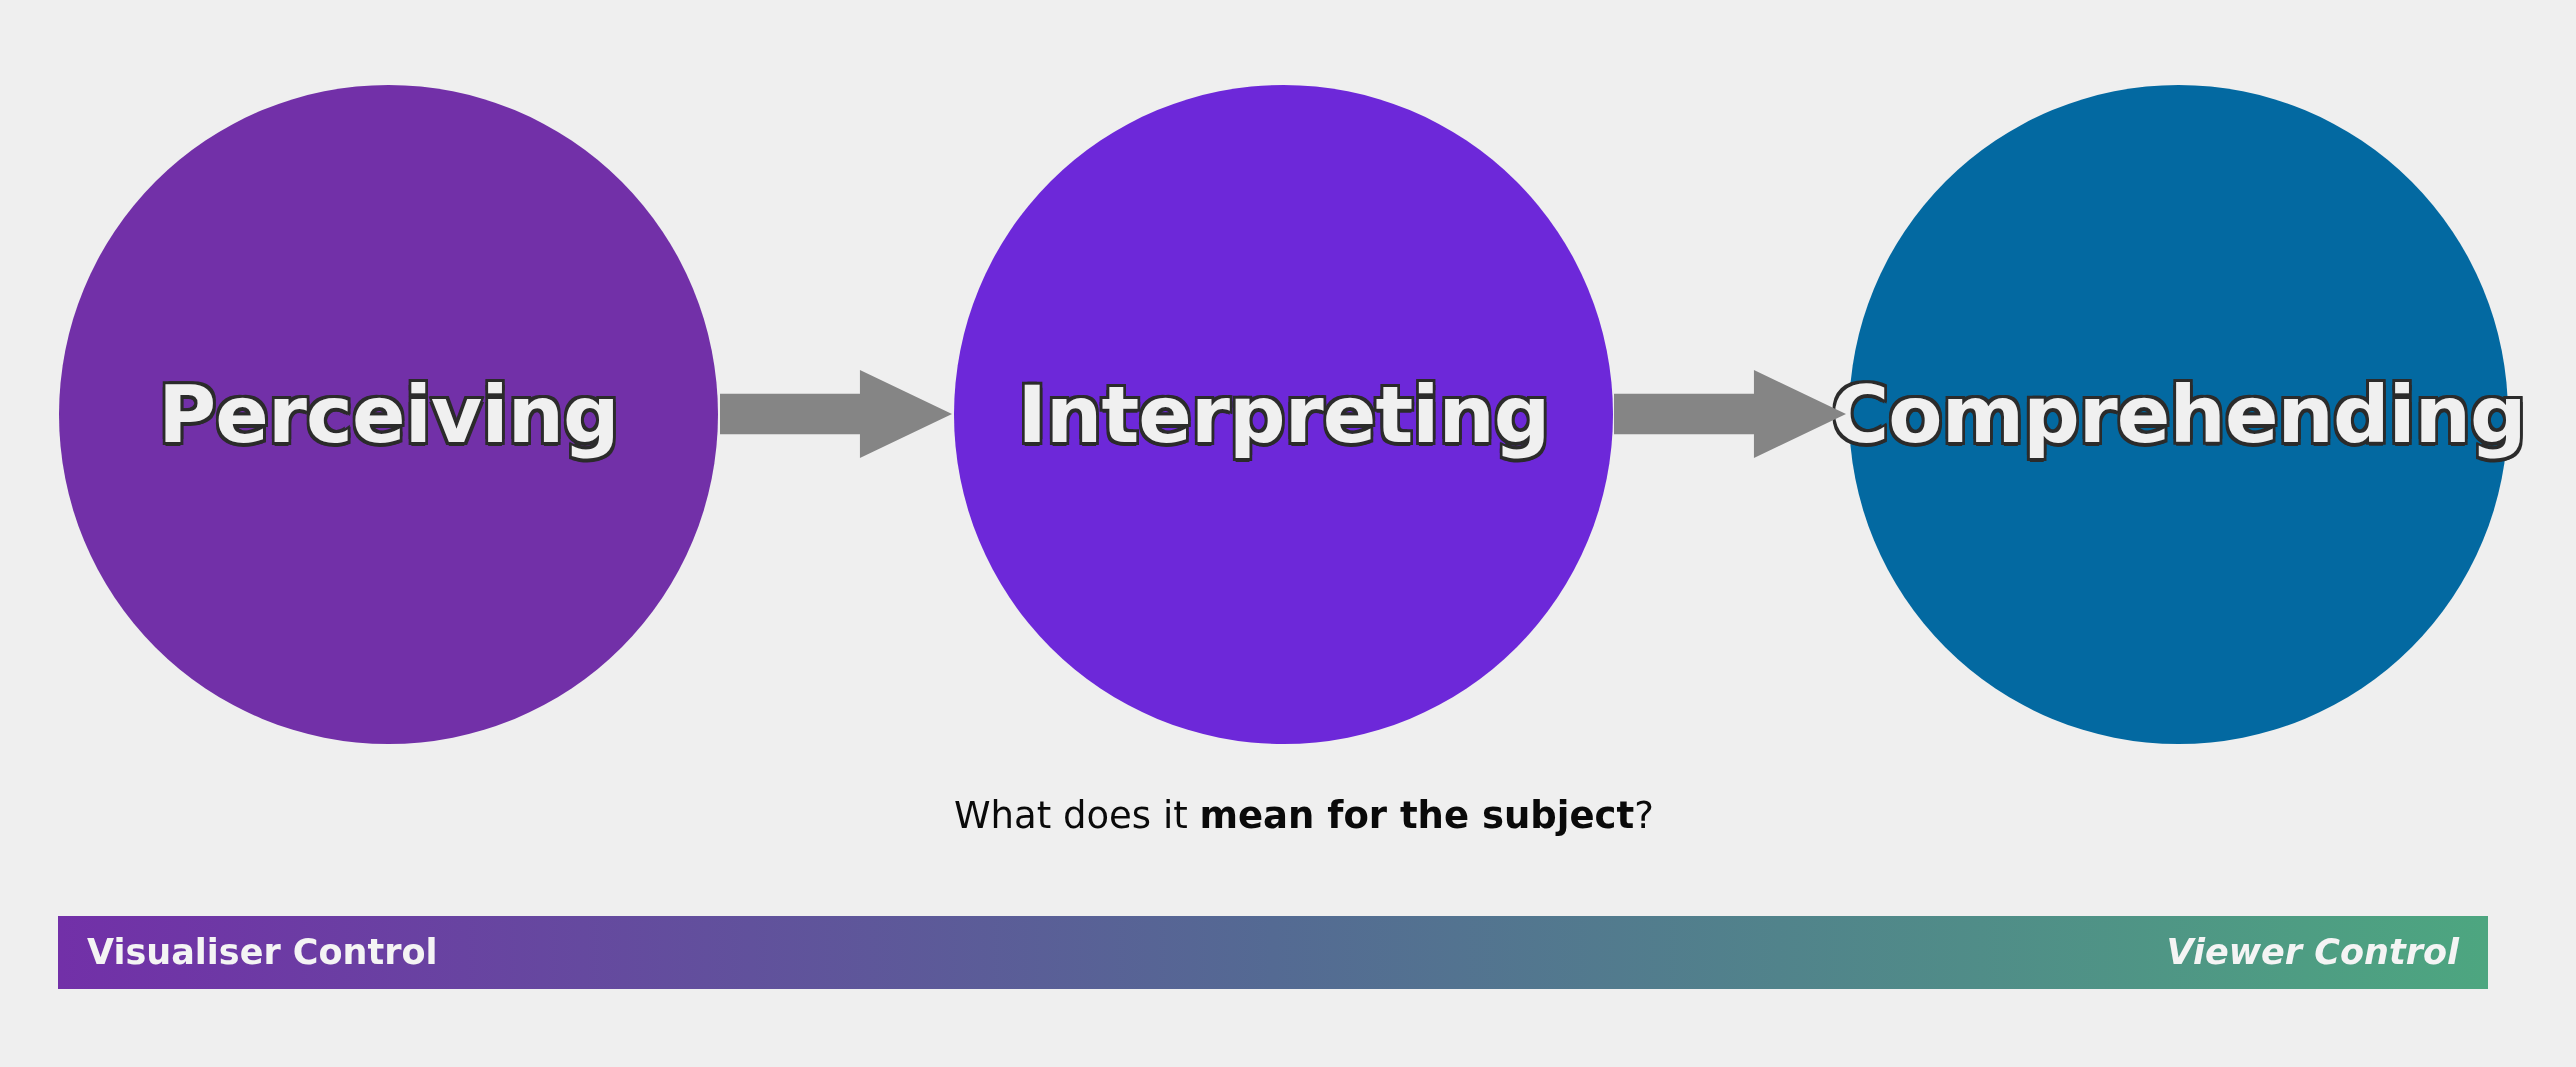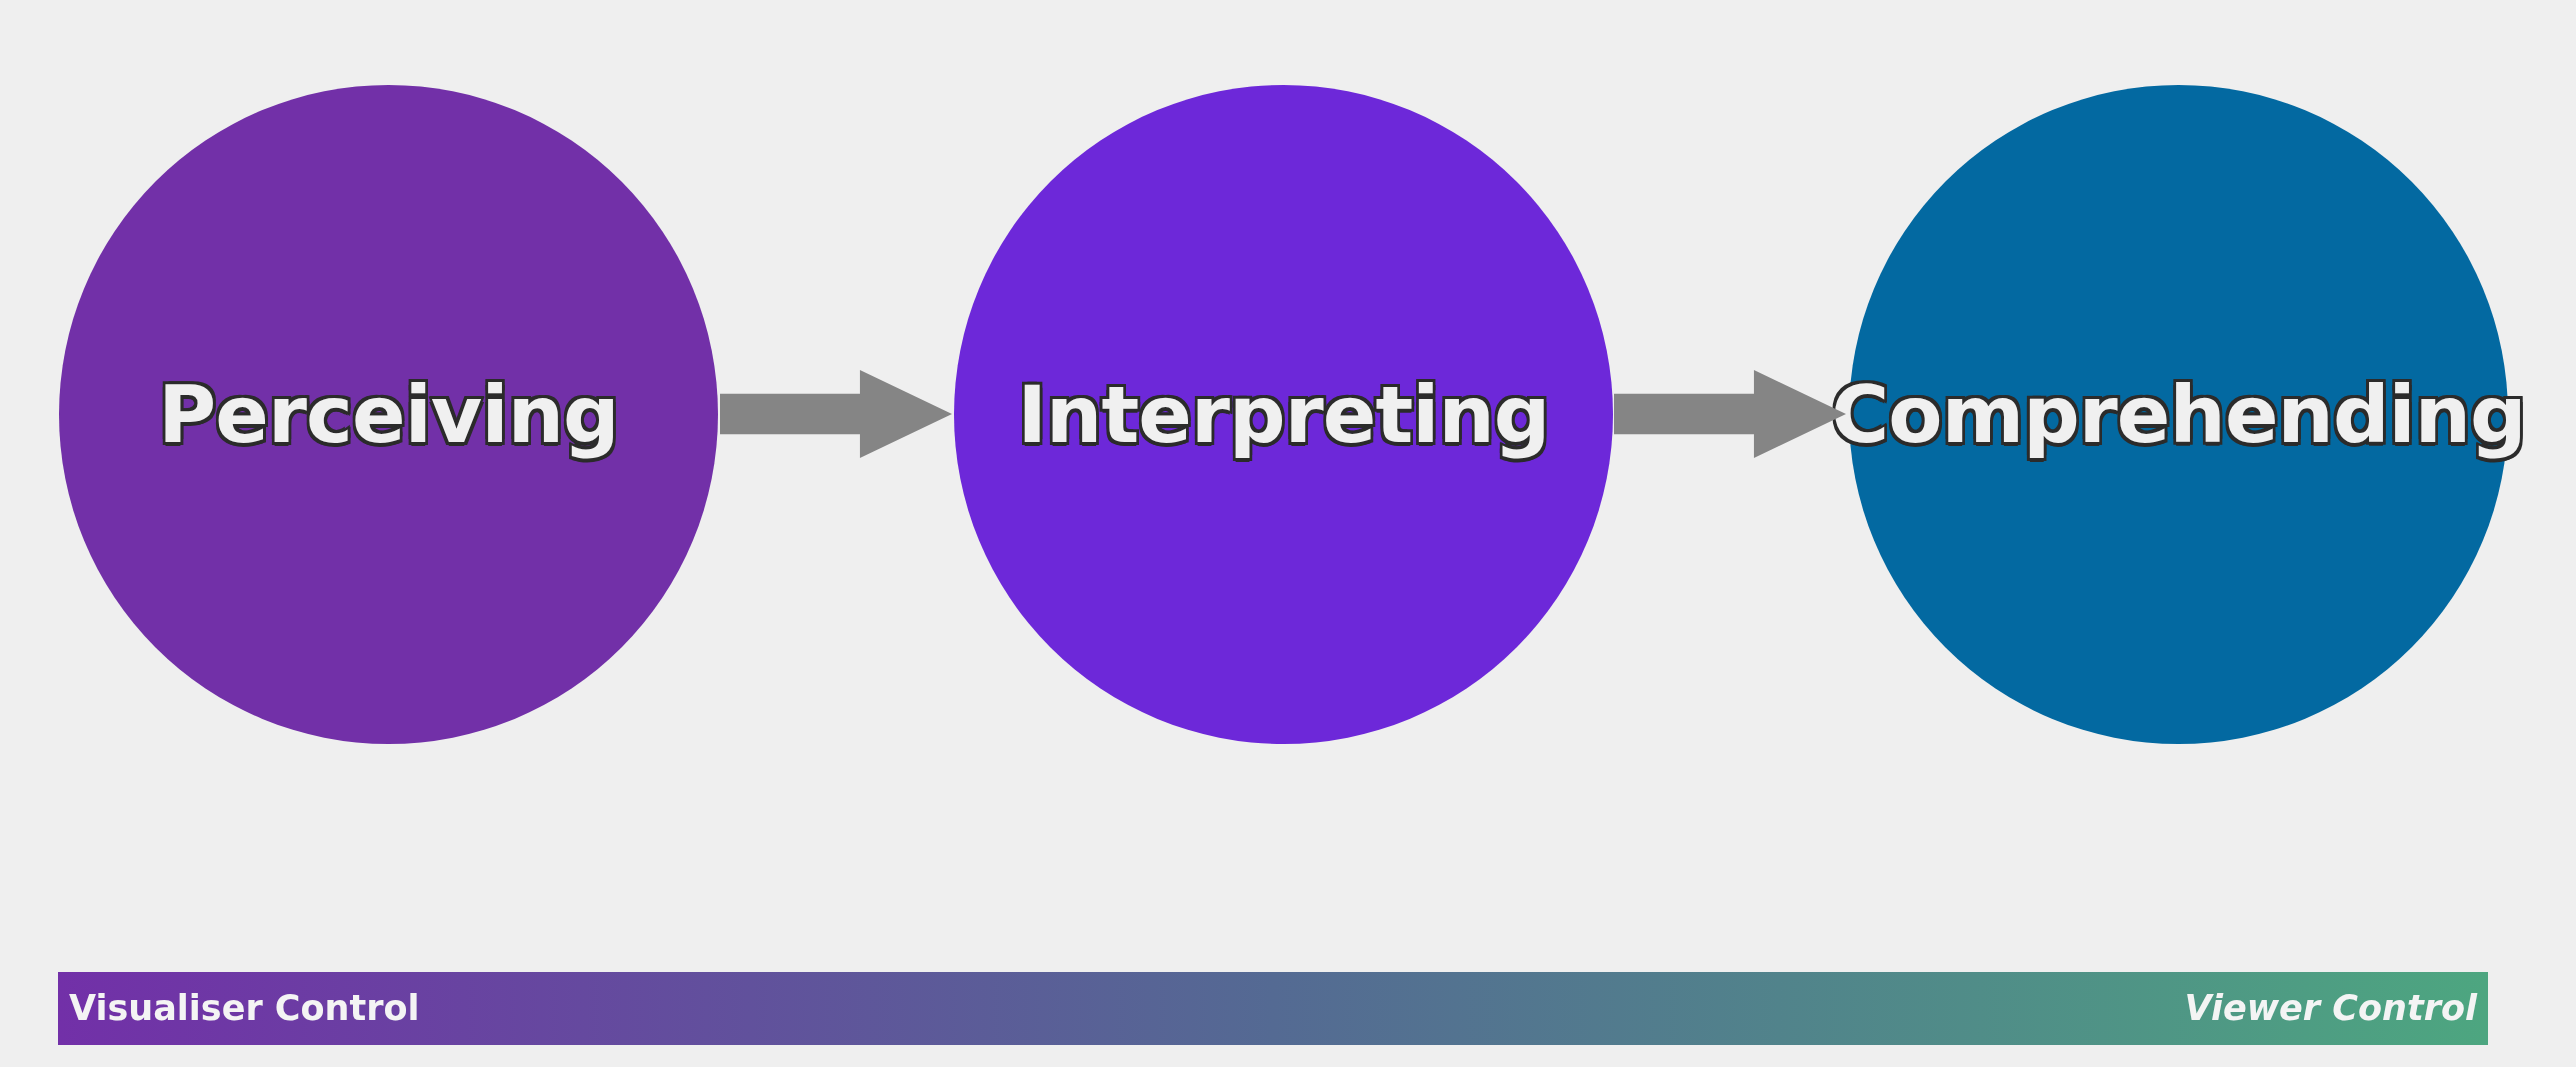--- a/index.html
+++ b/index.html
@@ -73,28 +73,28 @@
   }
   .stage-caption b { font-weight: bold; }
   #caption-0 { left: 59px;   width: 659px; }
   #caption-1 { left: 954px; width: 659px; }
   #caption-2 { left: 1849px; width: 659px; }
 
   
   #spectrum-bar {
     position: absolute;
     left: 58px;
-    top: 972px;
+    top: 916px;
     width: 2430px;
     height: 73px;
     display: flex;
     align-items: center;
     justify-content: space-between;
     box-sizing: border-box;
-    padding: 0 11px;
+    padding: 0 29px;
   }
   .spectrum-label {
     font-family: "DejaVu Sans", sans-serif;
     font-weight: bold;
     font-size: 35px;
     color: #f4f4f4;
     white-space: nowrap;
     line-height: 1;
   }
 </style>
@@ -117,20 +117,23 @@
 
   <svg class="stage-arrow" id="arrow-0" viewBox="0 0 252 96" preserveAspectRatio="none">
     <polygon points="0,26 152,26 152,0 252,48 152,96 152,70 0,70" fill="#858585"></polygon>
   </svg>
 
   <svg class="stage-arrow" id="arrow-1" viewBox="0 0 252 96" preserveAspectRatio="none">
     <polygon points="0,26 152,26 152,0 252,48 152,96 152,70 0,70" fill="#858585"></polygon>
   </svg>
 
 
+  <div class="stage-caption" id="caption-1">
+    <span>What does it </span><b>mean for the subject</b><span>?</span>
+  </div>
 
 
   <div id="spectrum-bar" style="background: linear-gradient(to right, rgb(114, 48, 168) 0%, rgb(84, 106, 147) 50%, rgb(77, 166, 128) 100%);">
     <span class="spectrum-label" style="color: rgb(244, 244, 244);">Visualiser Control</span>
     <span class="spectrum-label" style="color: rgb(244, 244, 244); font-style: italic;">Viewer Control</span>
   </div>
 
 </div>
 
 

